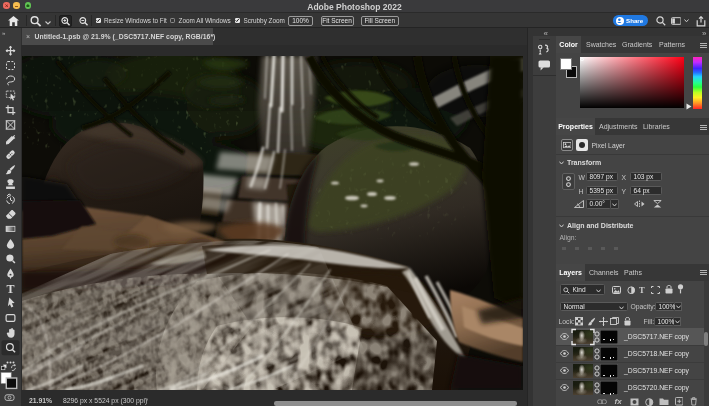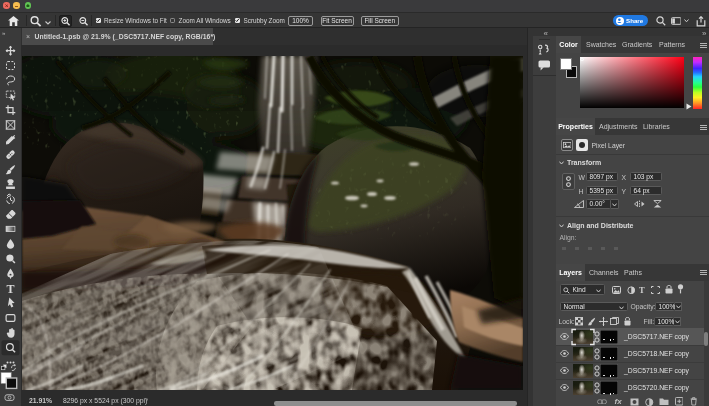--- a/index.html
+++ b/index.html
@@ -39,20 +39,21 @@
   <div class="tl" style="left:3.4px;background:#ed6a5f;"></div>
   <svg class="abs" style="left:4.9px;top:3.7px" width="3.4" height="3.4" viewBox="0 0 4 4">
       <path d="M0.5 0.5 L3.5 3.5 M3.5 0.5 L0.5 3.5" stroke="#7c1f16" stroke-width="1"></path>
     </svg>
   <div class="tl" style="left:13.3px;background:#f5bd4f;"></div>
   <div class="abs" style="left:14.7px;top:5.6px;width:3.6px;height:1.3px;background:#90591b;"></div>
   <div class="tl" style="left:24.8px;background:#61c354;"></div>
   <svg class="abs" style="left:26.1px;top:3.5px" width="3.8" height="3.8" viewBox="0 0 4 4">
       <path d="M2 0 L4 2 L2 4 L0 2 Z" fill="#1c5c14"></path>
     </svg>
+  <div id="titletext">Adobe Photoshop 2022</div>
 </div>
 <div id="optbar">
   <svg class="abs" style="left:8px;top:3px;" width="11" height="10" viewBox="0 0 11 10">
     <path d="M5.5 0 L11 4.6 L9.3 4.6 L9.3 10 L6.8 10 L6.8 6.3 L4.2 6.3 L4.2 10 L1.7 10 L1.7 4.6 L0 4.6 Z" fill="#e8e8e8"></path>
   </svg>
   <div class="sep" style="left:26px;"></div>
   <svg class="abs" style="left:30px;top:3px;" width="12" height="11" viewBox="0 0 12 11">
     <circle cx="4.6" cy="4.2" r="3.4" fill="none" stroke="#e0e0e0" stroke-width="1.4"></circle>
     <line x1="7.2" y1="6.8" x2="10.6" y2="10.2" stroke="#e0e0e0" stroke-width="1.7"></line>
   </svg>

